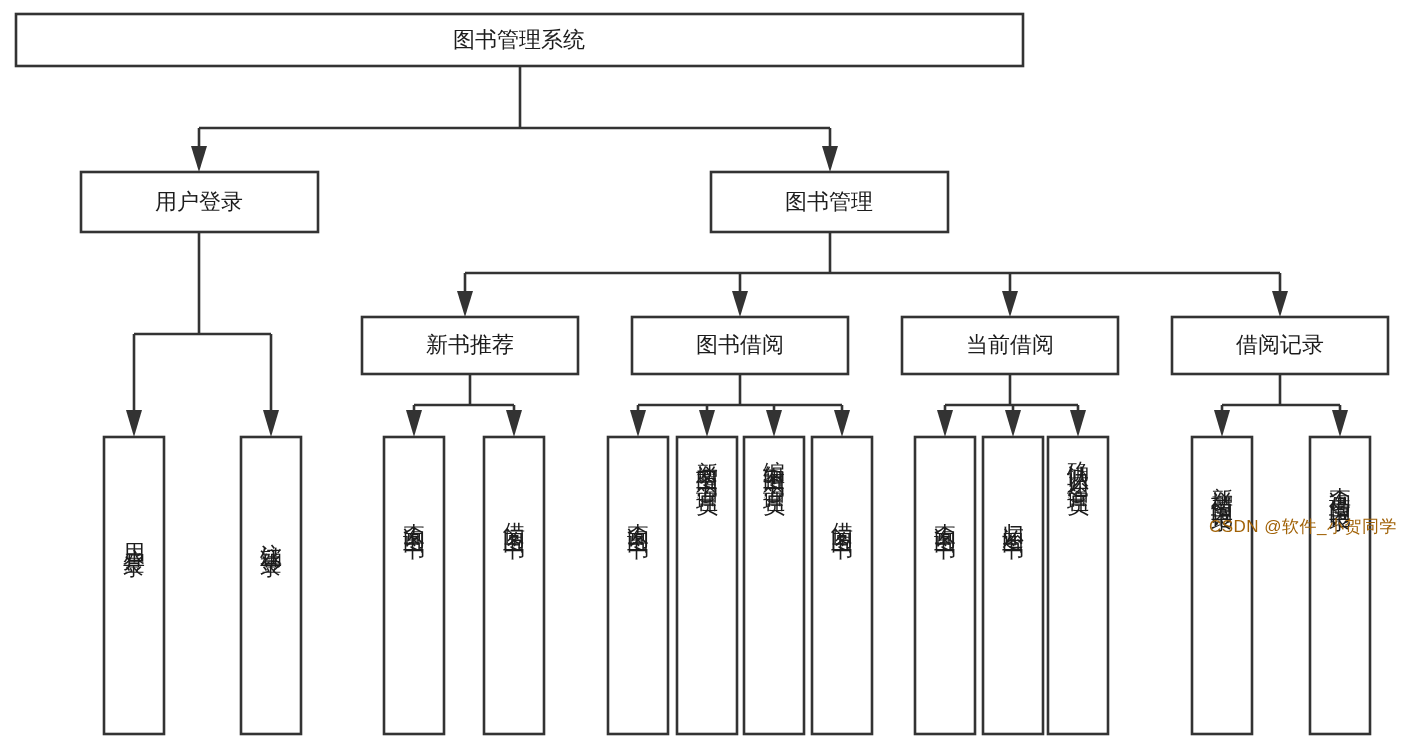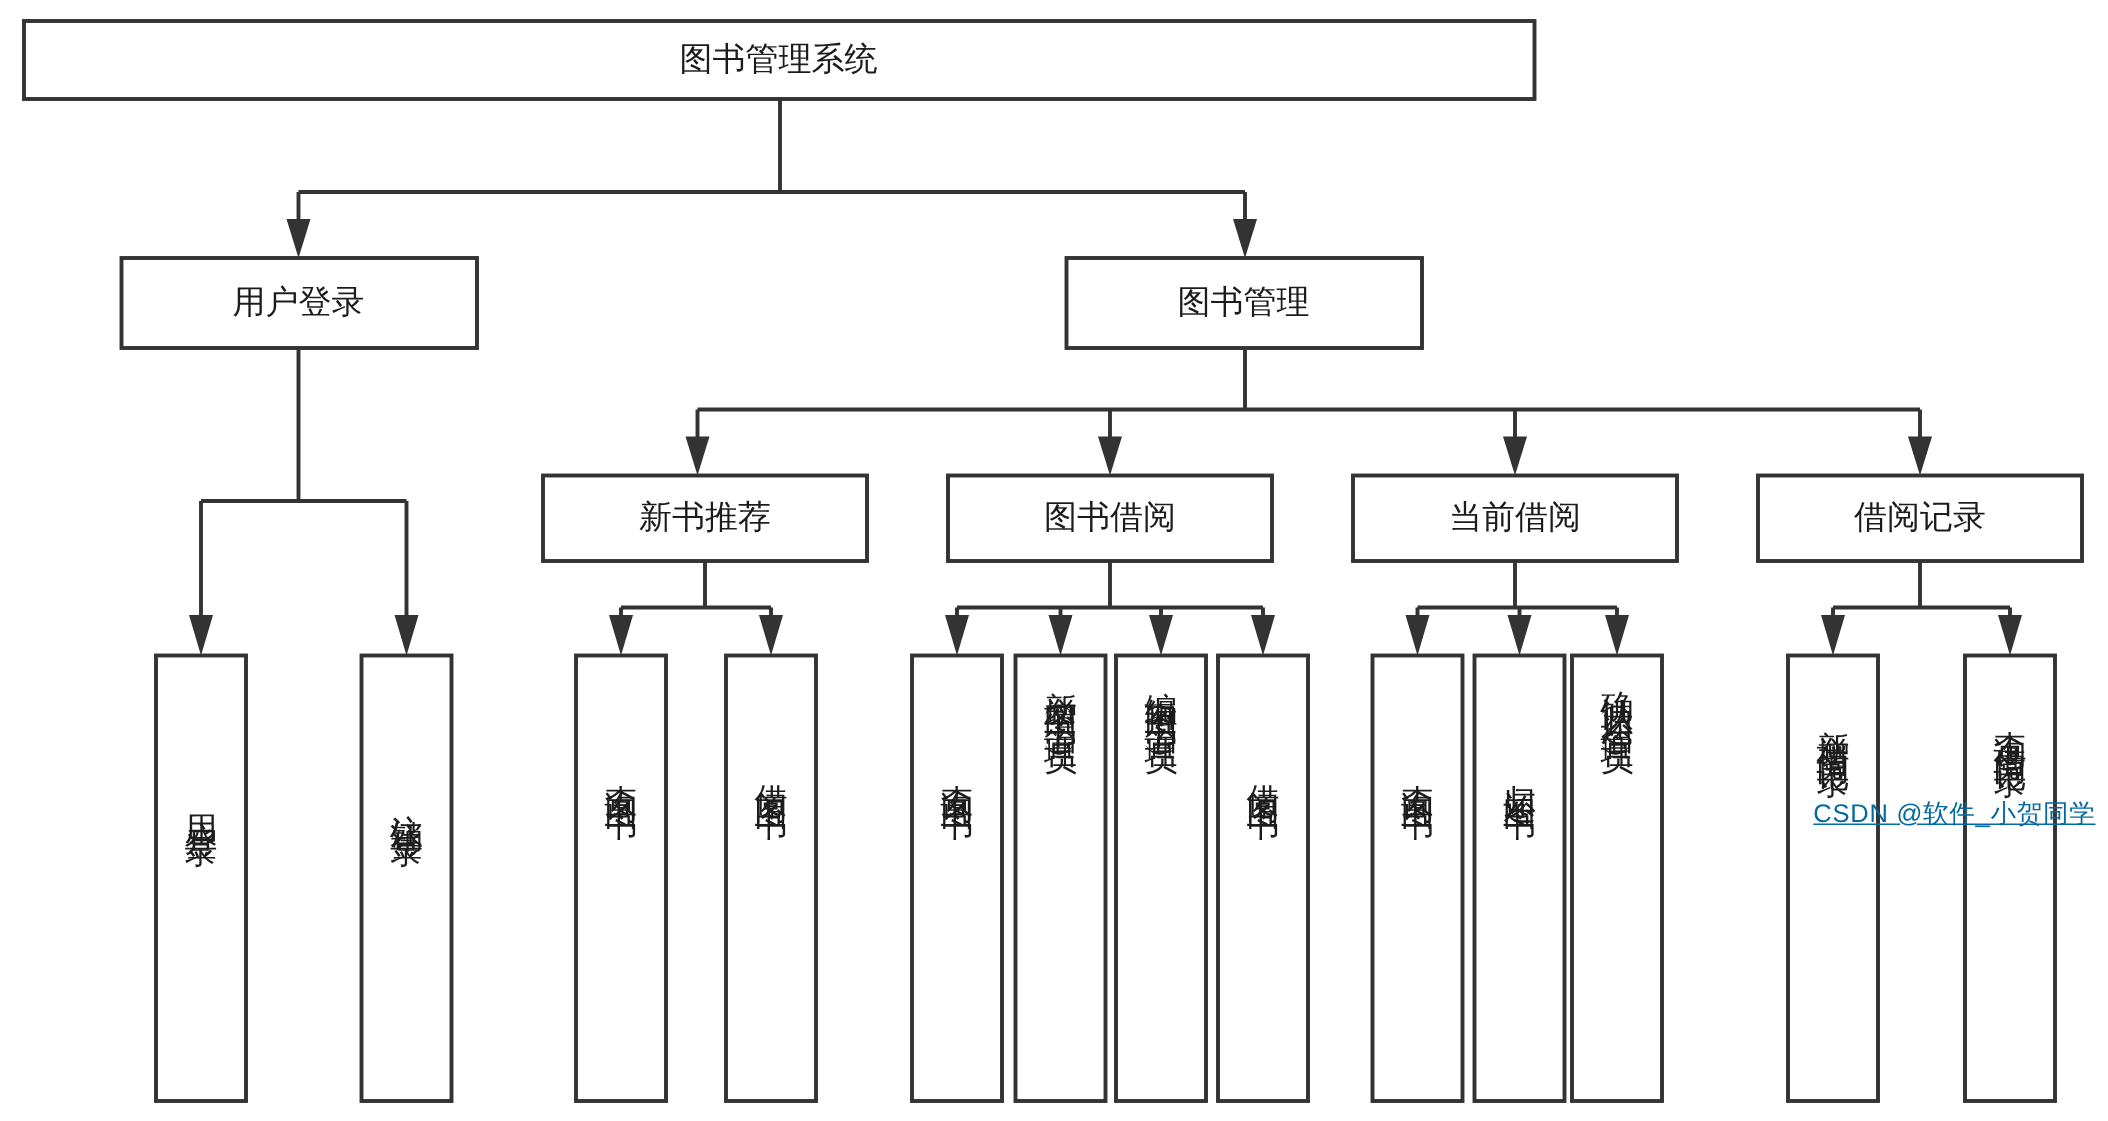--- a/index.html
+++ b/index.html
@@ -58,27 +58,26 @@
     fill: none;
     stroke-linecap: butt;
   }
   .arrow-head {
     fill: #333333;
     stroke: none;
   }
   .watermark {
     position: absolute;
     right: 8px;
-    bottom: 4px;
+    bottom: 20px;
     font-family: "Liberation Sans", "DejaVu Sans", sans-serif;
     font-size: 17px;
-    color: #0369a1;
+    color: #a16207;
     white-space: nowrap;
     letter-spacing: 0.5px;
-    text-decoration: underline;
   }
 </style>
 </head>
 <body>
 
 <div id="diagram-root">
 
   <svg id="flowchart" viewBox="0 0 1405 747" xmlns="http://www.w3.org/2000/svg">
 
     <g>

